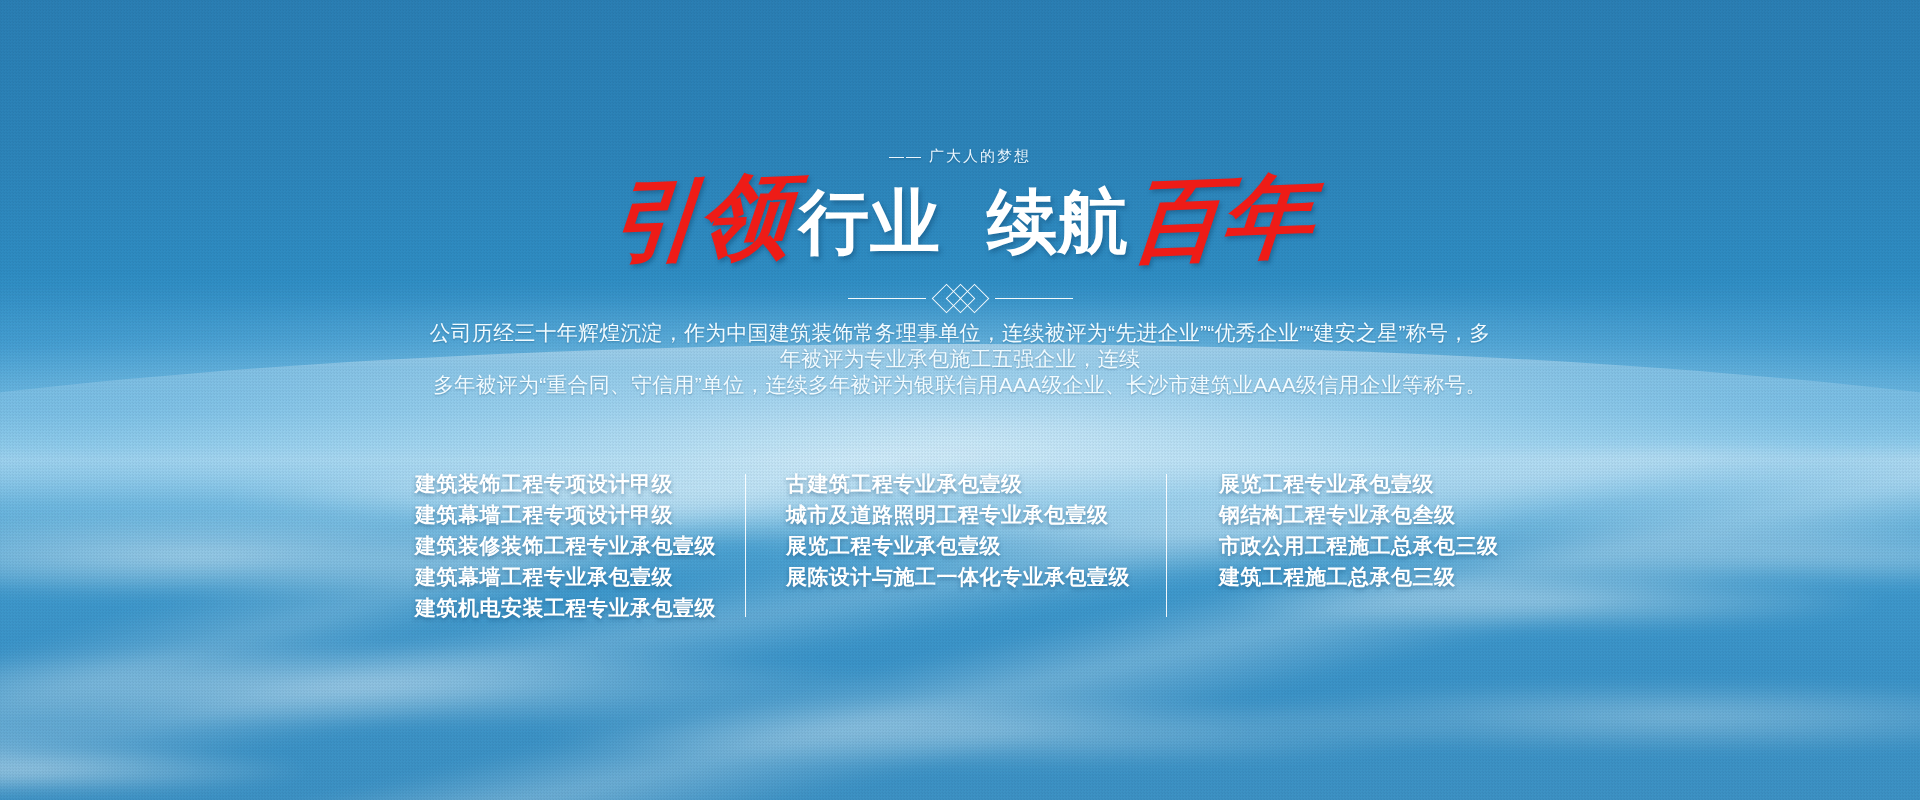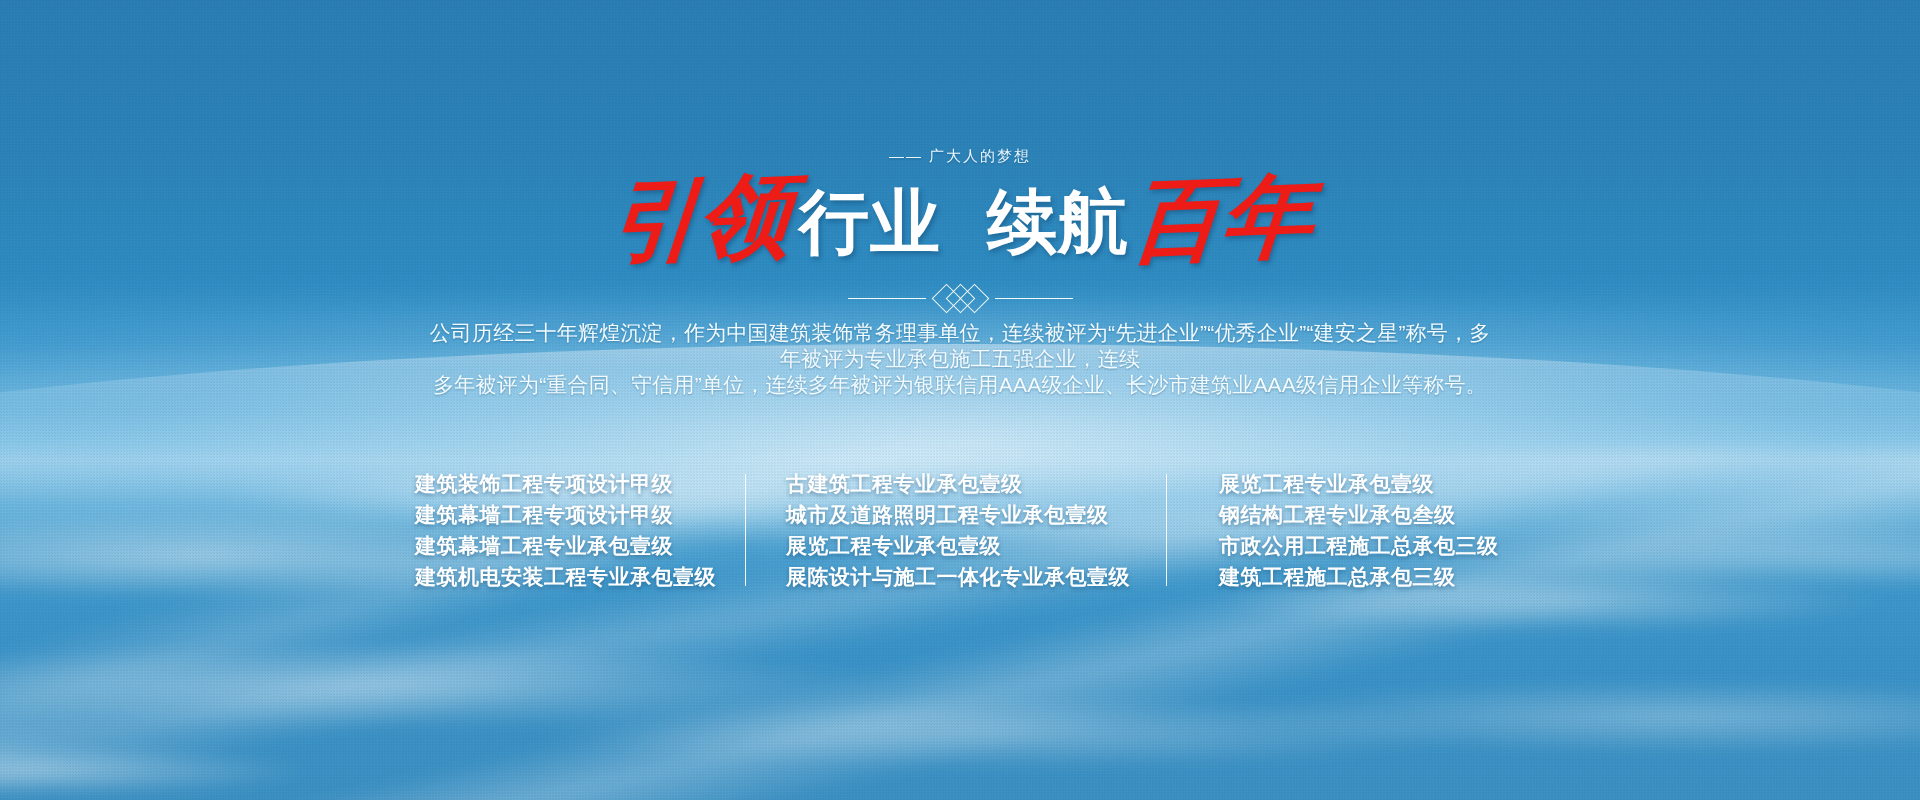--- a/index.html
+++ b/index.html
@@ -302,20 +302,21 @@
     <div class="blurb">
       <p>公司历经三十年辉煌沉淀，作为中国建筑装饰常务理事单位，连续被评为“先进企业”“优秀企业”“建安之星”称号，多年被评为专业承包施工五强企业，连续</p>
       <p>多年被评为“重合同、守信用”单位，连续多年被评为银联信用AAA级企业、长沙市建筑业AAA级信用企业等称号。</p>
     </div>
 
     <div class="quals">
 
       <div class="qual-col c1">
         <div class="qual-item">建筑装饰工程专项设计甲级</div>
         <div class="qual-item">建筑幕墙工程专项设计甲级</div>
+        <div class="qual-item">建筑装修装饰工程专业承包壹级</div>
         <div class="qual-item">建筑幕墙工程专业承包壹级</div>
         <div class="qual-item">建筑机电安装工程专业承包壹级</div>
       </div>
 
       <div class="qual-sep"></div>
 
       <div class="qual-col c2">
         <div class="qual-item">古建筑工程专业承包壹级</div>
         <div class="qual-item">城市及道路照明工程专业承包壹级</div>
         <div class="qual-item">展览工程专业承包壹级</div>

